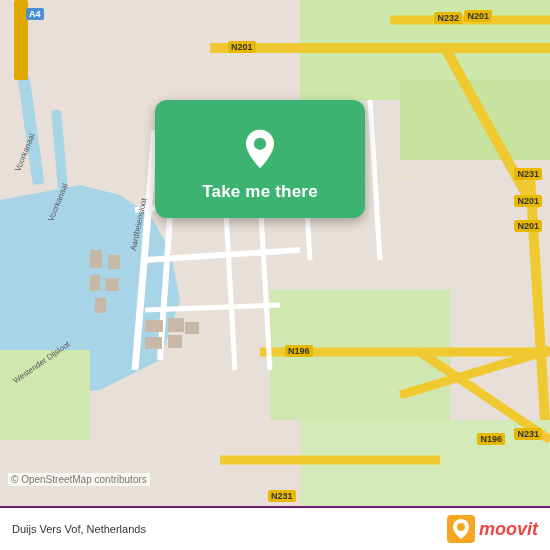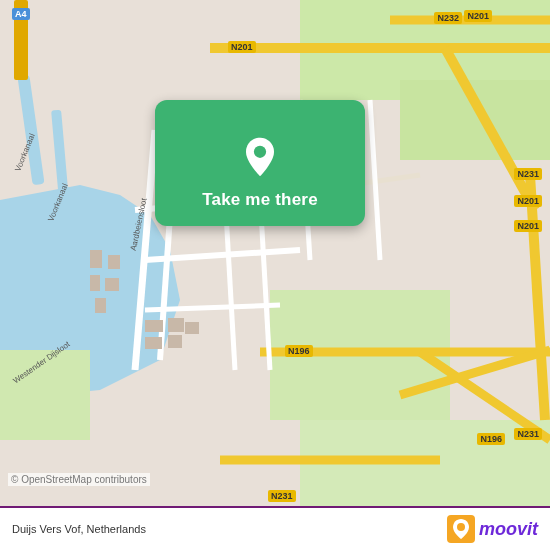--- a/index.html
+++ b/index.html
@@ -74,33 +74,33 @@
     
     .moovit-logo {
       display: flex;
       align-items: center;
       gap: 4px;
     }
 
     .moovit-text {
       font-size: 18px;
       font-weight: bold;
-      color: #6d28d9;
+      color: #ef4444;
       font-style: italic;
     }
 
     
     .map-popup {
       position: absolute;
       top: 100px;
       left: 155px;
       width: 210px;
       background: #3cb371;
       border-radius: 12px;
-      padding: 36px 16px 16px;
+      padding: 28px 16px 16px;
       display: flex;
       flex-direction: column;
       align-items: center;
       box-shadow: 0 4px 12px rgba(0,0,0,0.3);
       cursor: pointer;
     }
 
     .popup-pin {
       width: 42px;
       height: 42px;
@@ -174,21 +174,21 @@
       <rect x="105" y="278" width="14" height="13" fill="#c8b8a8"></rect>
       <rect x="95" y="298" width="11" height="15" fill="#c8b8a8"></rect>
       <rect x="145" y="320" width="18" height="12" fill="#c8b8a8"></rect>
       <rect x="168" y="318" width="16" height="14" fill="#c8b8a8"></rect>
       <rect x="185" y="322" width="14" height="12" fill="#c8b8a8"></rect>
       <rect x="145" y="337" width="17" height="12" fill="#c8b8a8"></rect>
       <rect x="168" y="335" width="14" height="13" fill="#c8b8a8"></rect>
 
     </svg>
 
-    <div class="road-label" style="top:8px;left:12px;">A4</div>
+    <div class="road-label" style="top:8px;left:26px;">A4</div>
     <div class="road-label road-label-yellow" style="top:41px;left:228px;">N201</div>
     <div class="road-label road-label-yellow" style="top:12px;right:88px;">N232</div>
     <div class="road-label road-label-yellow" style="top:10px;right:58px;">N201</div>
     <div class="road-label road-label-yellow" style="top:168px;right:8px;">N231</div>
     <div class="road-label road-label-yellow" style="top:195px;right:8px;">N201</div>
     <div class="road-label road-label-yellow" style="top:220px;right:8px;">N201</div>
     <div class="road-label road-label-yellow" style="top:345px;left:285px;">N196</div>
     <div class="road-label road-label-yellow" style="bottom:105px;right:45px;">N196</div>
     <div class="road-label road-label-yellow" style="bottom:110px;right:8px;">N231</div>
     <div class="road-label road-label-yellow" style="bottom:48px;left:268px;">N231</div>

